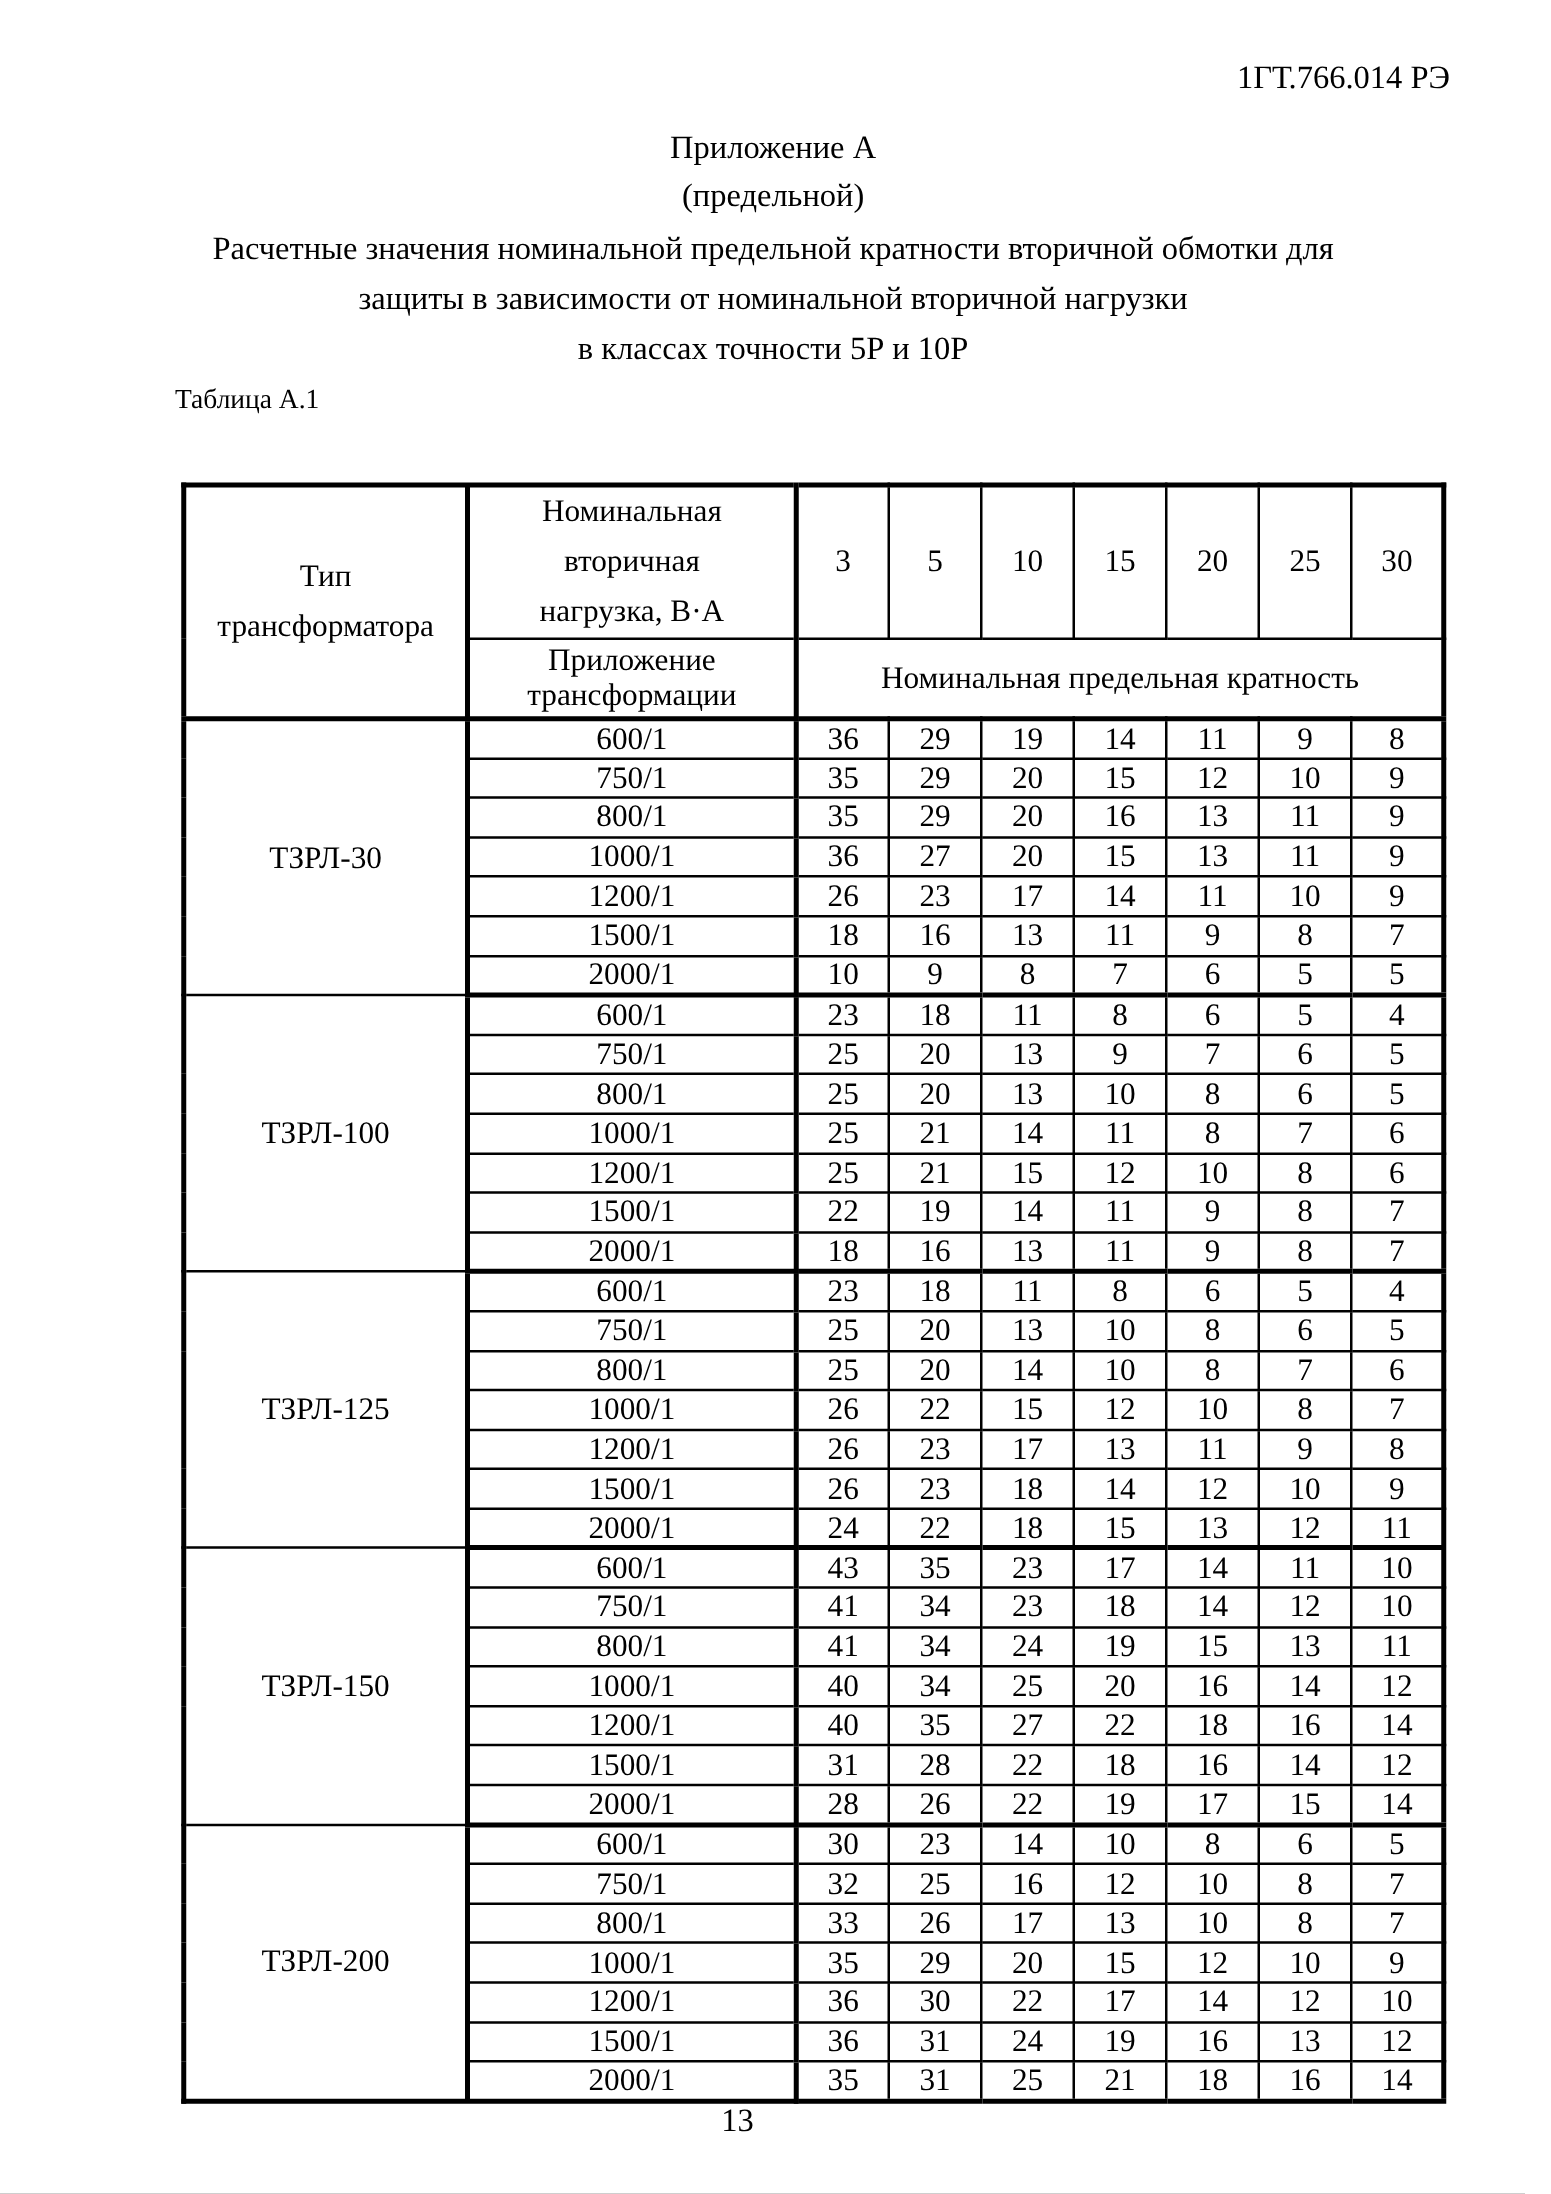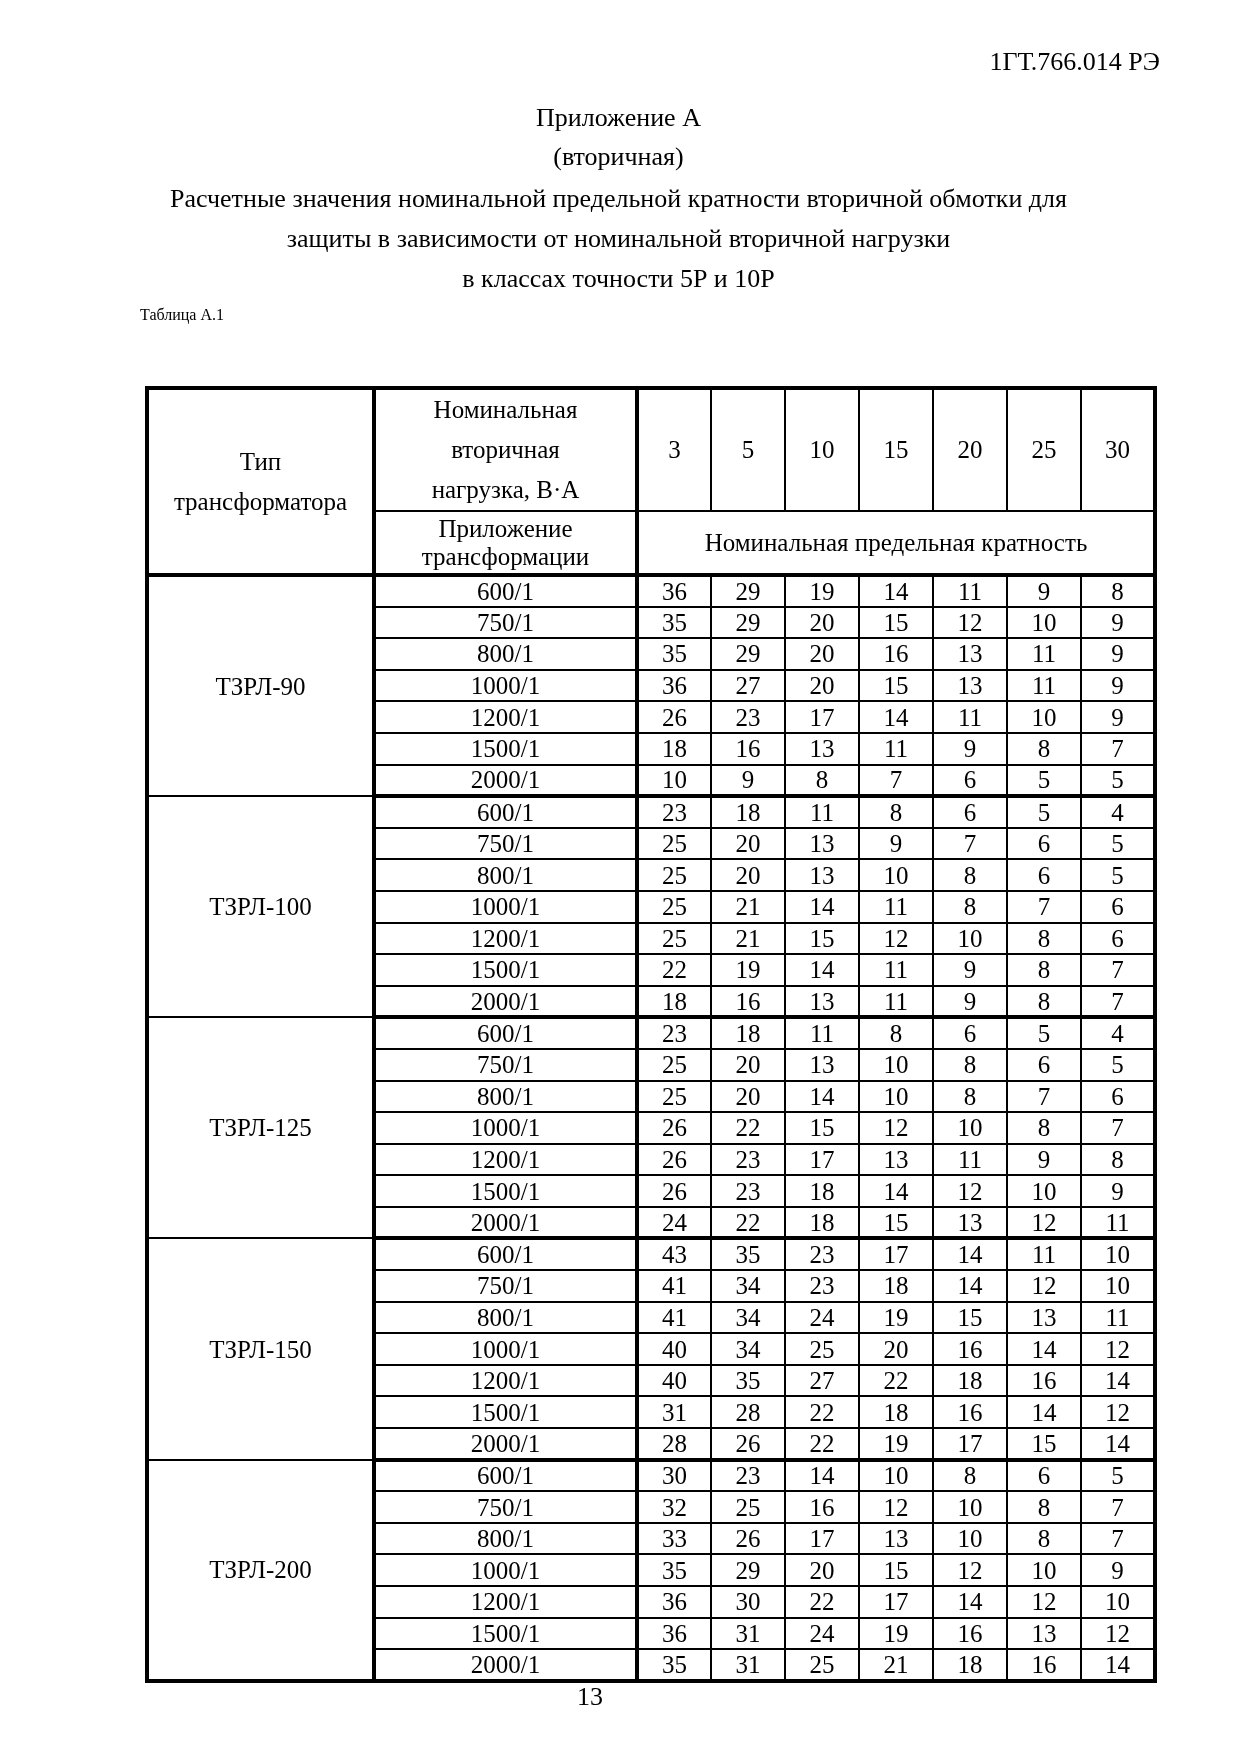--- a/index.html
+++ b/index.html
@@ -31,21 +31,21 @@
   }
   .h-appendix { top: 103px; }
   .h-subtitle { top: 142px; }
   .h-t1 { top: 184px; }
   .h-t2 { top: 224px; }
   .h-t3 { top: 264px; }
   .caption {
     position: absolute;
     left: 140px;
     top: 306px;
-    font-size: 16px;
+    font-size: 22px;
     font-family: Liberation Serif, serif;
   }
   .data-table {
     position: absolute;
     left: 145px;
     top: 386px;
     width: 1008px;
     border-collapse: collapse;
     table-layout: fixed;
     font-size: 25px;
@@ -78,21 +78,21 @@
   }
 </style>
 </head>
 <body>
 
 <div class="page">
 
   <div class="doc-code">1ГТ.766.014 РЭ</div>
 
   <div class="heading h-appendix">Приложение А</div>
-  <div class="heading h-subtitle">(вторичная)</div>
+  <div class="heading h-subtitle">(предельной)</div>
   <div class="heading h-t1">Расчетные значения номинальной предельной кратности вторичной обмотки для</div>
   <div class="heading h-t2">защиты в зависимости от номинальной вторичной нагрузки</div>
   <div class="heading h-t3">в классах точности 5Р и 10Р</div>
 
   <div class="caption">Таблица А.1</div>
 
   <table class="data-table">
     <colgroup>
       <col style="width:227px">
       <col style="width:263px">
@@ -122,21 +122,21 @@
       </tr>
       <tr class="h2">
         <td class="ratio-header">
           <span class="wrap210">Приложение трансформации</span>
         </td>
         <td class="mult-header" colspan="7">Номинальная предельная кратность</td>
       </tr>
     </thead>
     <tbody>
         <tr>
-          <td rowspan="7" class="type-cell">ТЗРЛ-90</td>
+          <td rowspan="7" class="type-cell">ТЗРЛ-30</td>
           <td class="ratio-cell">600/1</td>
           <td class="value-cell">36</td>
           <td class="value-cell">29</td>
           <td class="value-cell">19</td>
           <td class="value-cell">14</td>
           <td class="value-cell">11</td>
           <td class="value-cell">9</td>
           <td class="value-cell">8</td>
         </tr>
         <tr>

